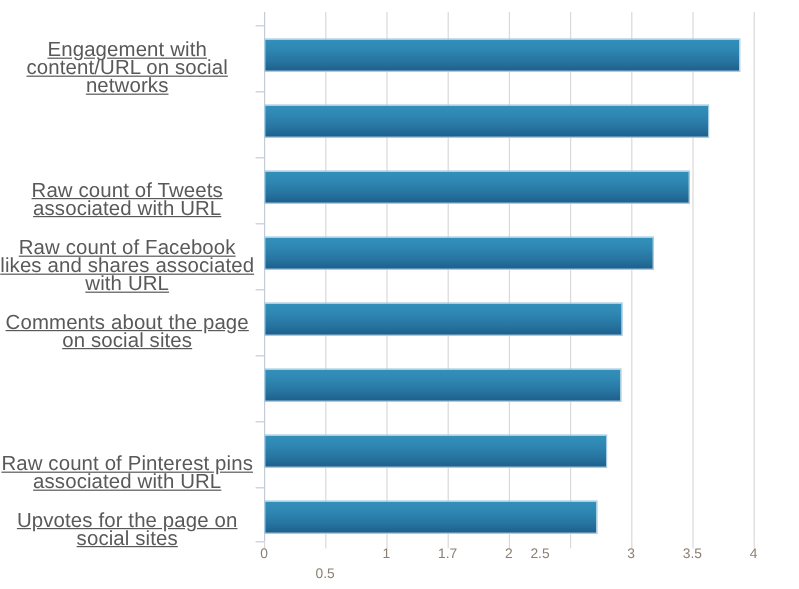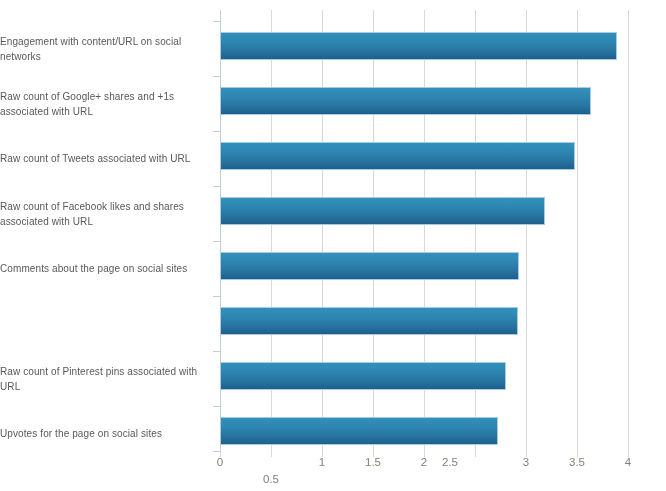--- a/index.html
+++ b/index.html
@@ -63,25 +63,26 @@
     position: absolute;
     left: 0;
     top: 10px;
     width: 212px;
     height: 441px;
   }
   .cat-label {
     position: absolute;
     right: 0;
     width: 212px;
-    text-align: left;
+    text-align: center;
     color: #595959;
-    font-size: 10px;
+    font-size: 17px;
     line-height: 15px;
     letter-spacing: 0.1px;
+    text-decoration: underline;
   }
 
   
   .y-tick {
     position: absolute;
     left: -7px;
     width: 7px;
     height: 1px;
     background: #c3ccd6;
   }
@@ -111,25 +112,24 @@
     background: #d9d9d9;
   }
 </style>
 </head>
 <body>
 
 <div id="chart-root">
 
   <div id="category-labels">
     <div class="cat-label" style="top:24px;">Engagement with content/URL on social networks</div>
-    <div class="cat-label" style="top:79px;">Raw count of Google+ shares and +1s associated with URL</div>
     <div class="cat-label" style="top:141px;">Raw count of Tweets associated with URL</div>
     <div class="cat-label" style="top:251px;">Comments about the page on social sites</div>
     <div class="cat-label" style="top:189px;">Raw count of Facebook likes and shares associated with URL</div>
-    <div class="cat-label" style="top:354px;">Raw count of Pinterest pins associated with URL</div>
+    <div class="cat-label" style="top:369px;">Raw count of Pinterest pins associated with URL</div>
     <div class="cat-label" style="top:416px;">Upvotes for the page on social sites</div>
   </div>
 
   <div id="plot-area">
 
     <div class="gridline axis-line" style="left:0px;"></div>
     <div class="gridline" style="left:51px;"></div>
     <div class="gridline" style="left:102px;"></div>
     <div class="gridline" style="left:153px;"></div>
     <div class="gridline" style="left:204px;"></div>
@@ -168,21 +168,21 @@
     <div class="x-tick" style="left:306px;"></div>
     <div class="x-tick" style="left:357px;"></div>
     <div class="x-tick" style="left:408px;"></div>
 
   </div>
 
   <div id="x-axis-labels">
     <div class="x-label" style="left:220px;">0</div>
     <div class="x-label" style="left:271px;margin-top:17px;">0.5</div>
     <div class="x-label" style="left:322px;">1</div>
-    <div class="x-label" style="left:373px;">1.5</div>
+    <div class="x-label" style="left:373px;">1.7</div>
     <div class="x-label" style="left:424px;">2</div>
     <div class="x-label" style="left:450px;">2.5</div>
     <div class="x-label" style="left:526px;">3</div>
     <div class="x-label" style="left:577px;">3.5</div>
     <div class="x-label" style="left:628px;">4</div>
   </div>
 
 </div>
 
 </body></html>

